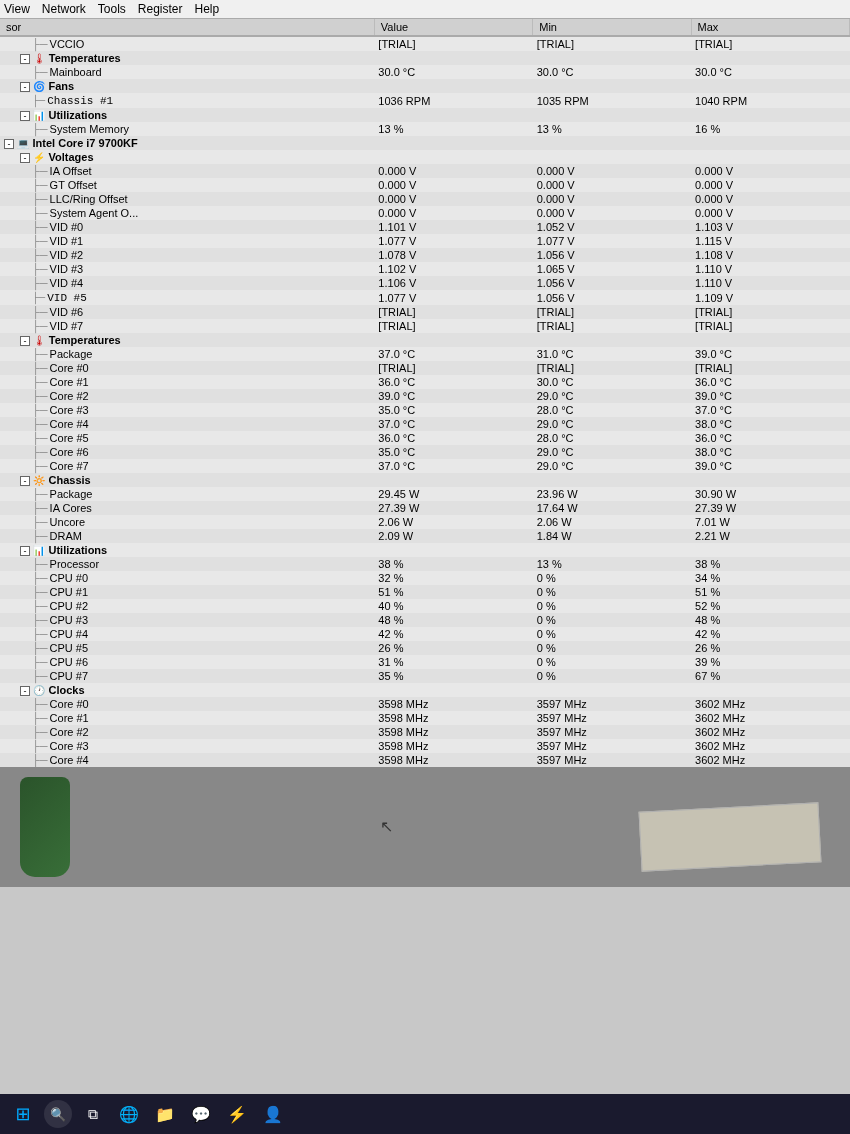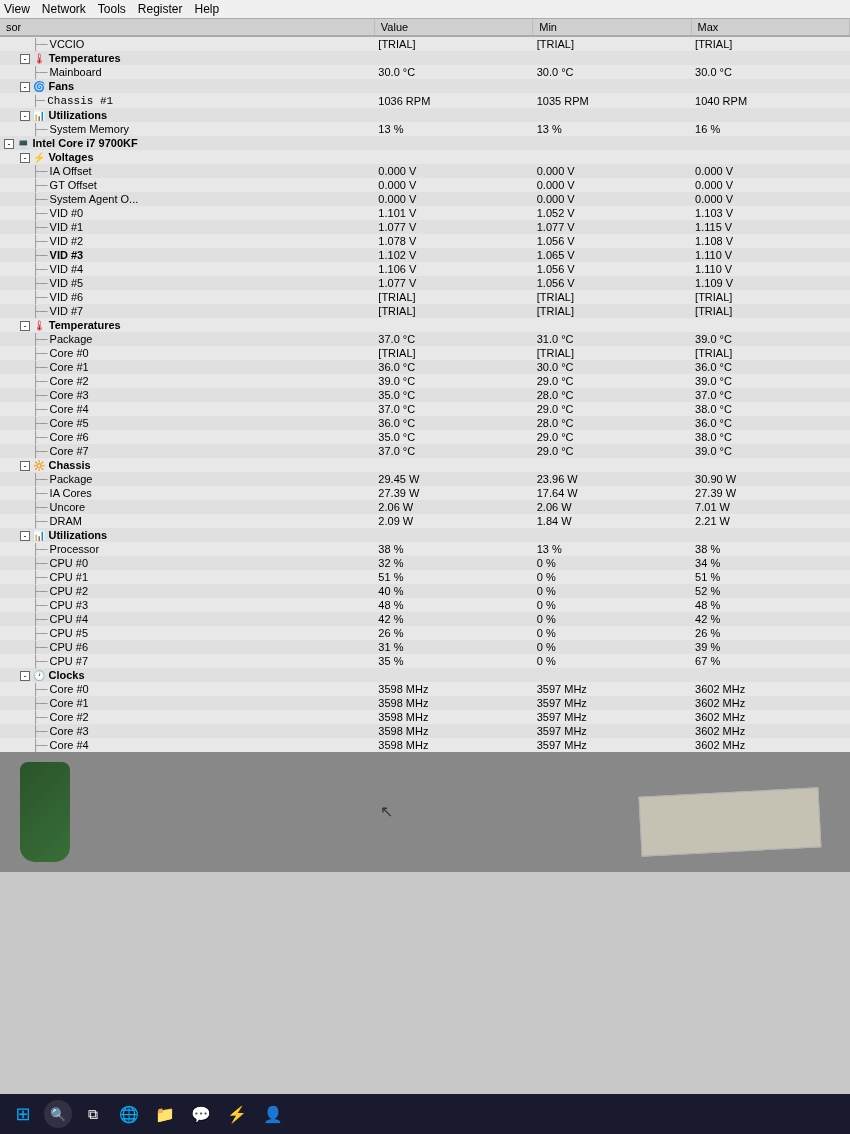--- a/index.html
+++ b/index.html
@@ -199,20 +199,26 @@
           <td>0.000 V</td>
           <td>0.000 V</td>
         </tr>
         <tr>
           <td><span class="indent2" style="display:inline-block;"><span style="color:#888; margin-right:2px;">├─</span>GT Offset</span></td>
           <td>0.000 V</td>
           <td>0.000 V</td>
           <td>0.000 V</td>
         </tr>
         <tr>
+          <td><span class="indent2" style="display:inline-block;"><span style="color:#888; margin-right:2px;">├─</span>LLC/Ring Offset</span></td>
+          <td>0.000 V</td>
+          <td>0.000 V</td>
+          <td>0.000 V</td>
+        </tr>
+        <tr>
           <td><span class="indent2" style="display:inline-block;"><span style="color:#888; margin-right:2px;">├─</span>System Agent O...</span></td>
           <td>0.000 V</td>
           <td>0.000 V</td>
           <td>0.000 V</td>
         </tr>
         <tr>
           <td><span class="indent2" style="display:inline-block;"><span style="color:#888; margin-right:2px;">├─</span>VID #0</span></td>
           <td>1.101 V</td>
           <td>1.052 V</td>
           <td>1.103 V</td>
@@ -223,33 +229,33 @@
           <td>1.077 V</td>
           <td>1.115 V</td>
         </tr>
         <tr>
           <td><span class="indent2" style="display:inline-block;"><span style="color:#888; margin-right:2px;">├─</span>VID #2</span></td>
           <td>1.078 V</td>
           <td>1.056 V</td>
           <td>1.108 V</td>
         </tr>
         <tr>
-          <td><span class="indent2" style="display:inline-block;font-weight:bold;"><span style="color:#888; margin-right:2px;">├─</span>VID #3</span></td>
+          <td><span class="indent2" style="display:inline-block;"><span style="color:#888; margin-right:2px;">├─</span>VID #3</span></td>
           <td>1.102 V</td>
           <td>1.065 V</td>
           <td>1.110 V</td>
         </tr>
         <tr>
           <td><span class="indent2" style="display:inline-block;"><span style="color:#888; margin-right:2px;">├─</span>VID #4</span></td>
           <td>1.106 V</td>
           <td>1.056 V</td>
           <td>1.110 V</td>
         </tr>
         <tr>
-          <td><span class="indent2" style="display:inline-block;"><span style="color:#888; margin-right:2px;">├─</span>VID #5</span></td>
+          <td><span class="indent2" style="display:inline-block;font-family:Liberation Mono, monospace;"><span style="color:#888; margin-right:2px;">├─</span>VID #5</span></td>
           <td>1.077 V</td>
           <td>1.056 V</td>
           <td>1.109 V</td>
         </tr>
         <tr>
           <td><span class="indent2" style="display:inline-block;"><span style="color:#888; margin-right:2px;">├─</span>VID #6</span></td>
           <td>[TRIAL]</td>
           <td>[TRIAL]</td>
           <td>[TRIAL]</td>
         </tr>

